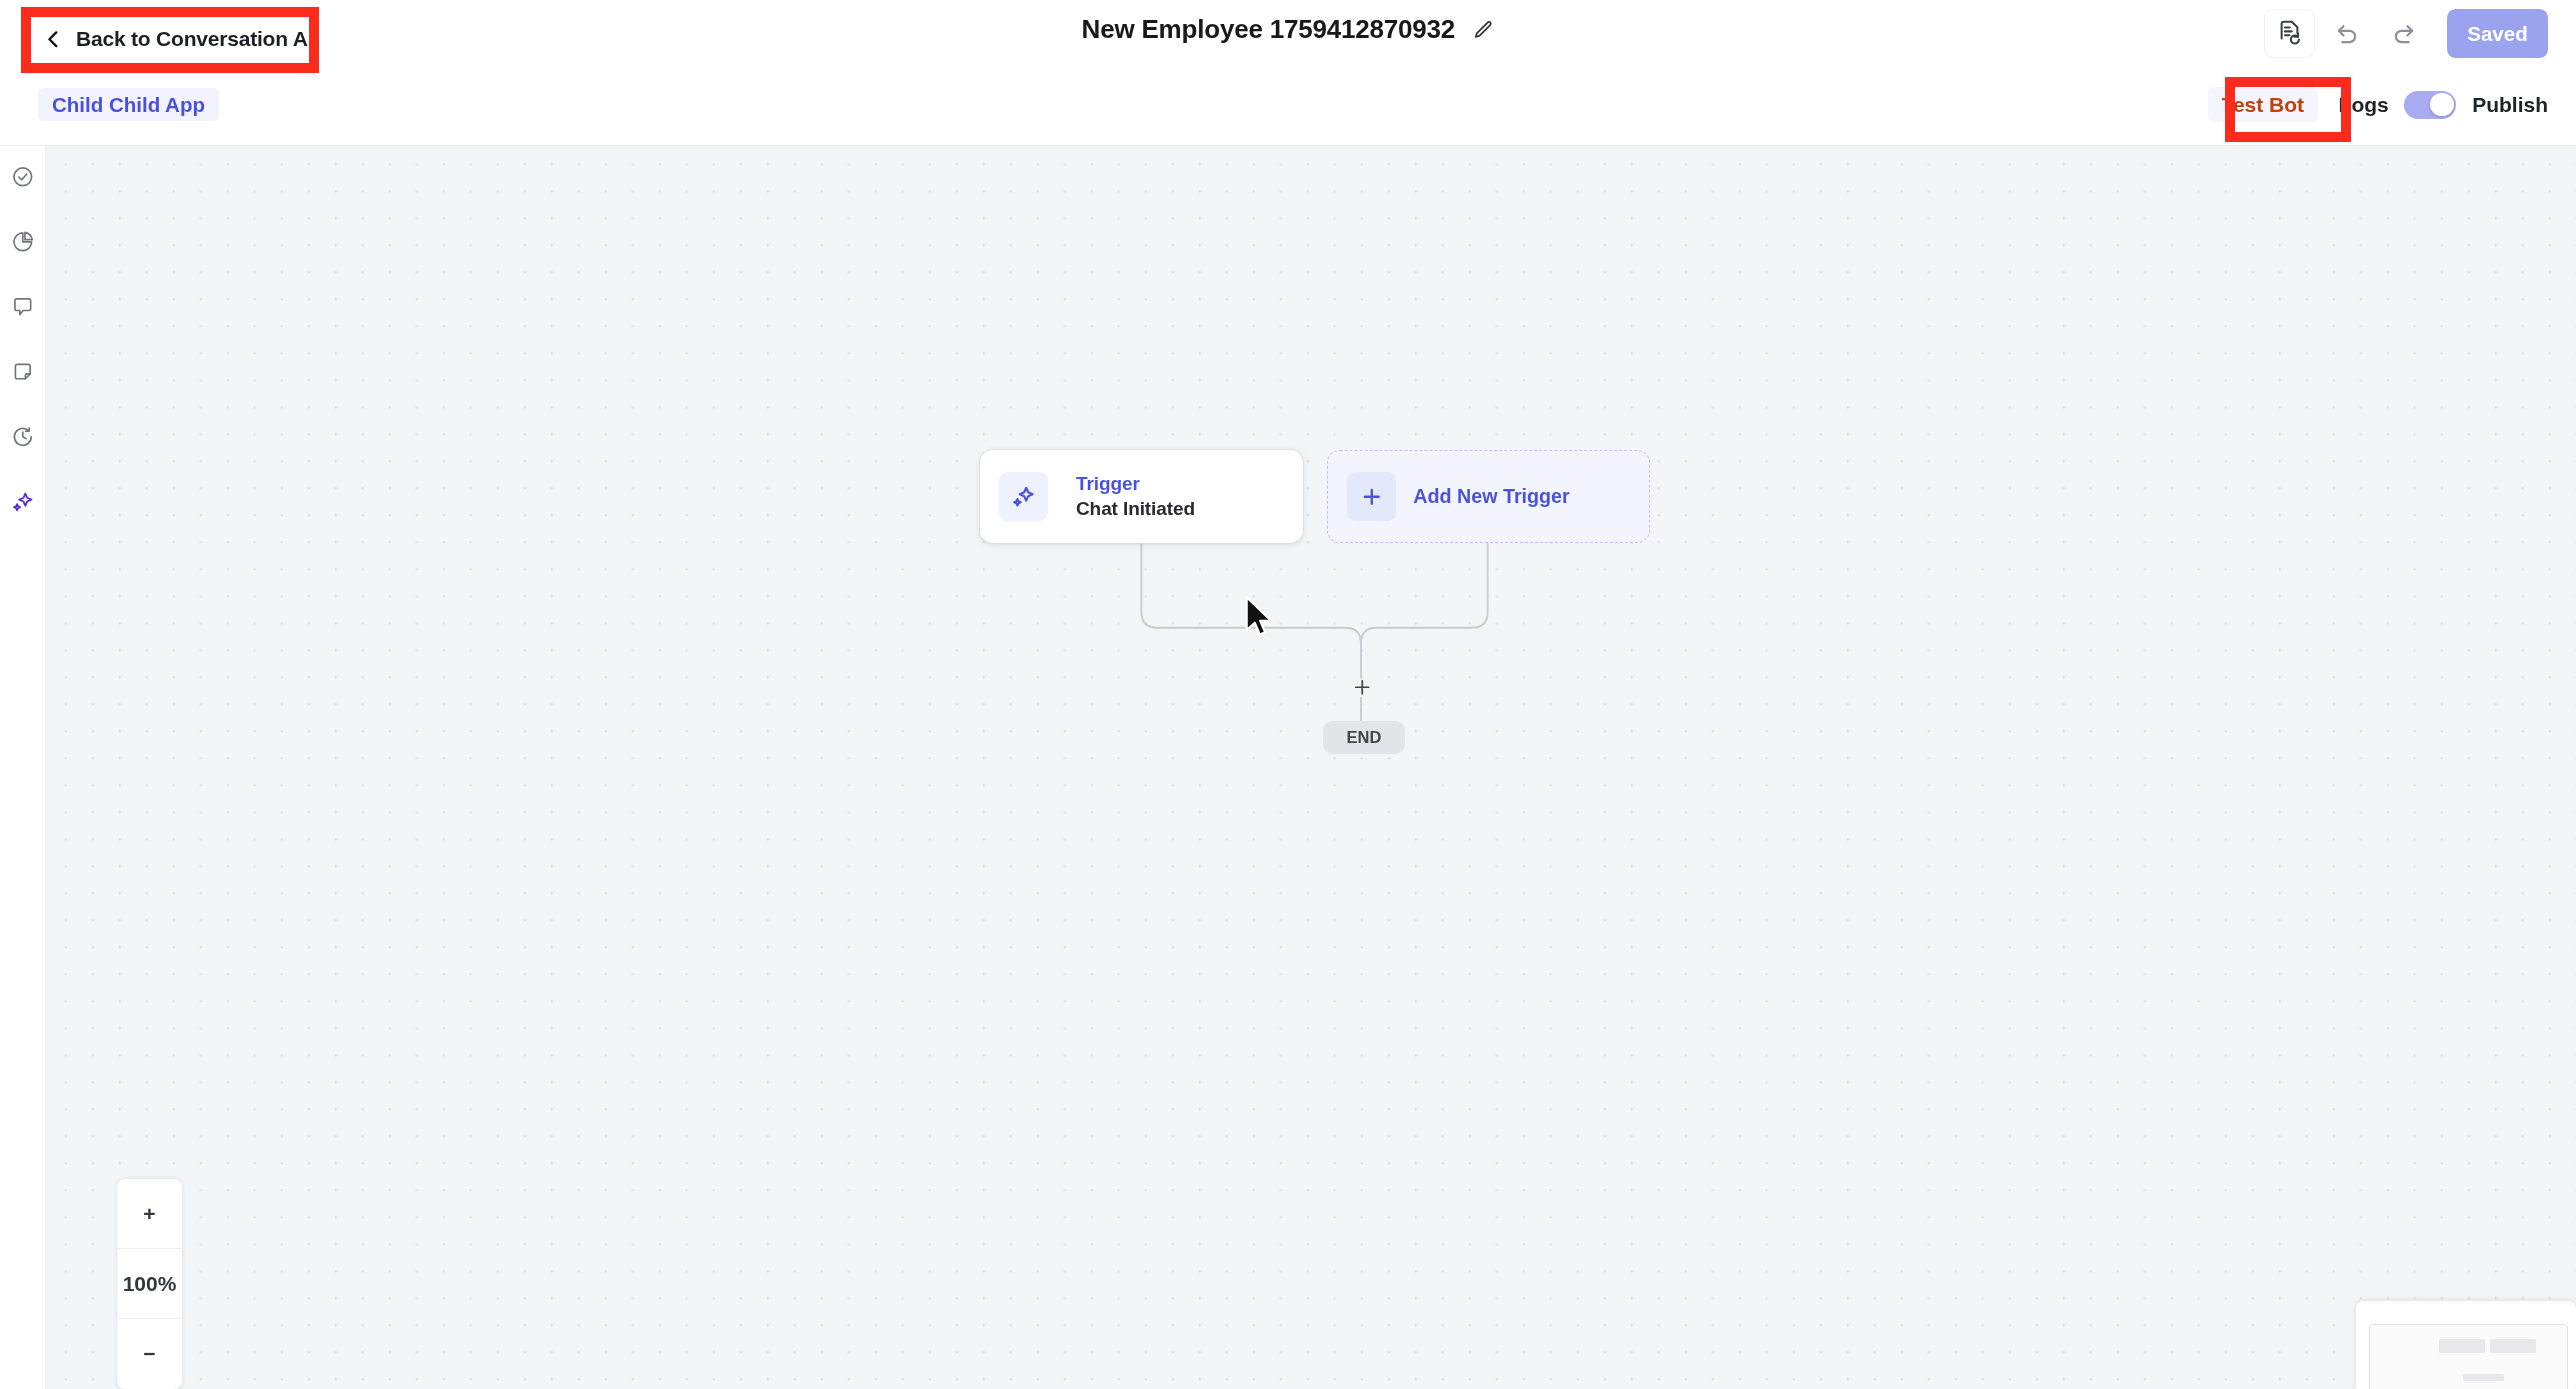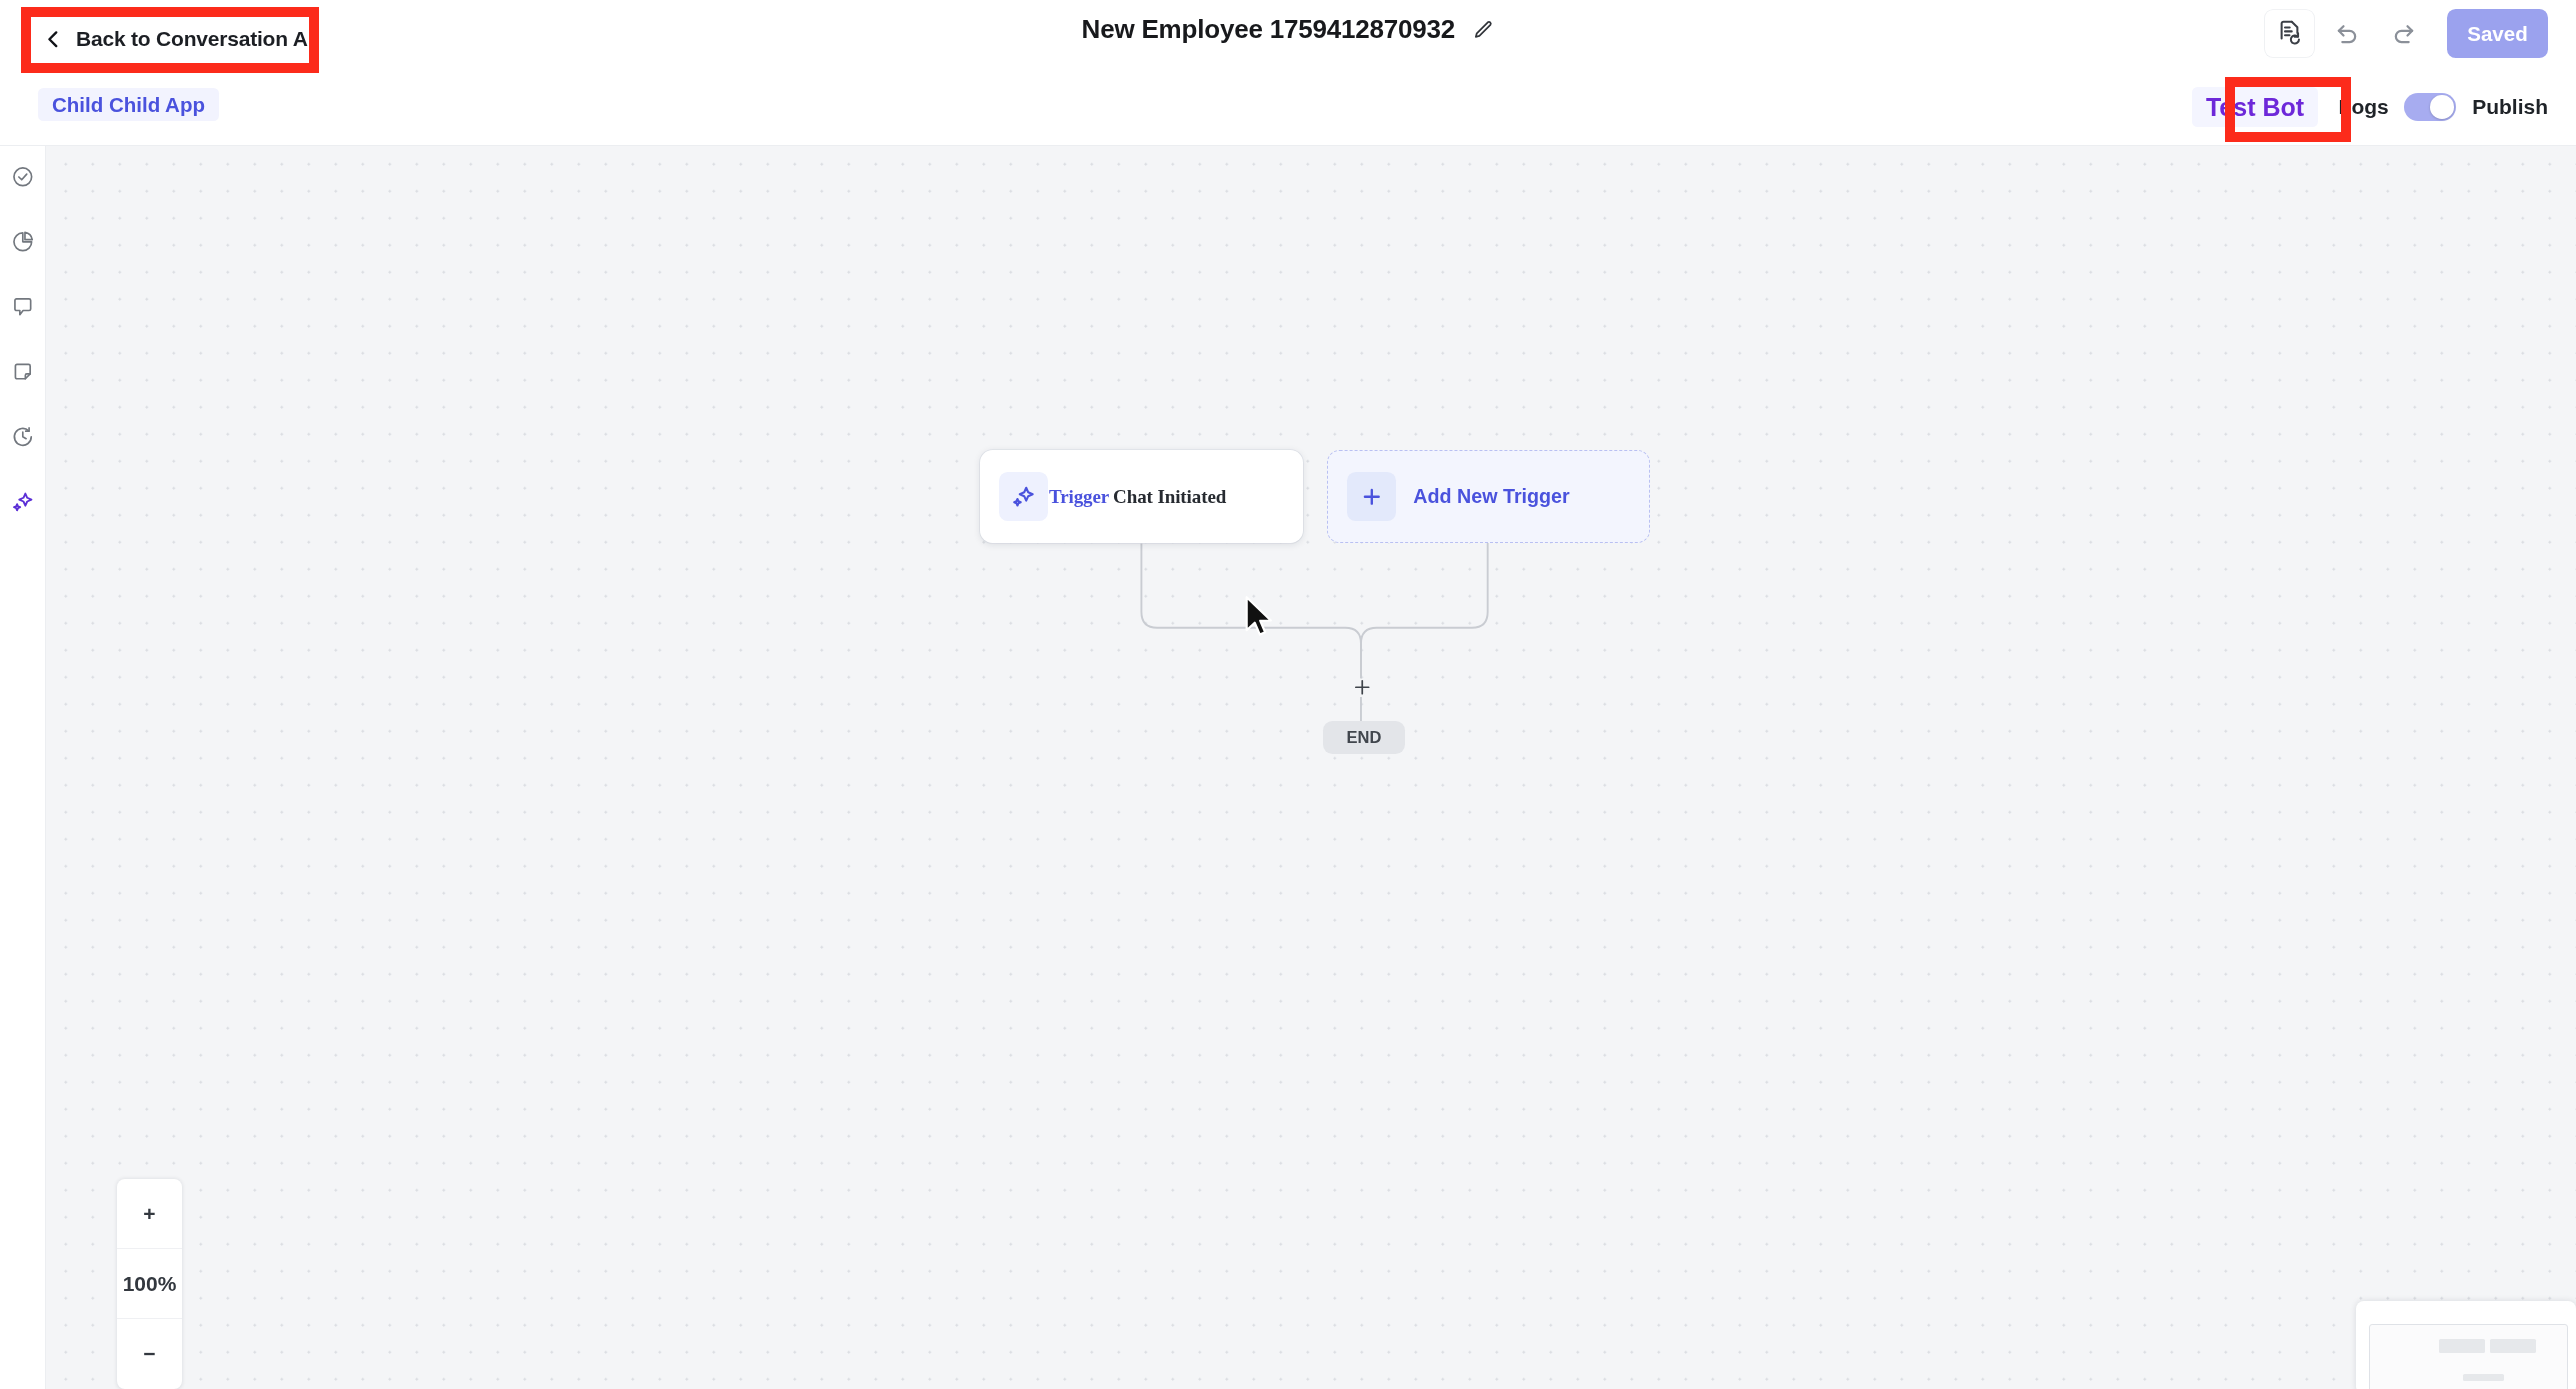--- a/index.html
+++ b/index.html
@@ -85,21 +85,21 @@
     display: flex; align-items: center; justify-content: center;
     cursor: pointer;
   }
 
   .hdr-bottom-right {
     position: absolute; right: 28px; top: 87px;
     display: flex; align-items: center; gap: 20.5px;
     white-space: nowrap;
   }
   .testbot-btn {
-    font-size: 25px; font-weight: 700; color: #6d28d9;
+    font-size: 21px; font-weight: 700; color: #c2410c;
     background: #f4f5ff; border-radius: 5.5px; padding: 5.5px 14px;
     cursor: pointer;
   }
   .pubwrap { display: flex; align-items: center; gap: 15.7px; }
   .pub-label { font-size: 21px; font-weight: 700; color: #1f2328; }
   .toggle {
     position: relative; width: 52px; height: 28px; border-radius: 14px;
     background: #a7acf0; cursor: pointer;
   }
   .toggle .knob {
@@ -147,21 +147,21 @@
     background: #f3f5fe;
     border: 1.6px dashed #b9c0f2;
   }
   .node-icon {
     width: 49px; height: 49px; margin-left: 19px; border-radius: 8.7px;
     background: #eef1fe;
     display: flex; align-items: center; justify-content: center;
     flex: none;
   }
   .node-add .node-icon { background: #e3e9fb; }
-  .node-body { margin-left: 1px; display: flex; flex-direction: row; gap: 3.9px; font-family: Liberation Serif, serif; }
+  .node-body { margin-left: 28px; display: flex; flex-direction: column; gap: 3.9px; }
   .node-kind { font-size: 19px; font-weight: 700; color: #4a52dd; letter-spacing: -0.1px; }
   .node-sub  { font-size: 19px; font-weight: 700; color: #272b31; letter-spacing: -0.1px; }
   .node-add-label { margin-left: 17.3px; font-size: 19.7px; font-weight: 700; color: #4a52dd; }
 
   .plus-connector {
     position: absolute; left: 1303px; top: 529px;
     width: 27px; height: 27px;
     display: flex; align-items: center; justify-content: center;
     cursor: pointer;
   }

